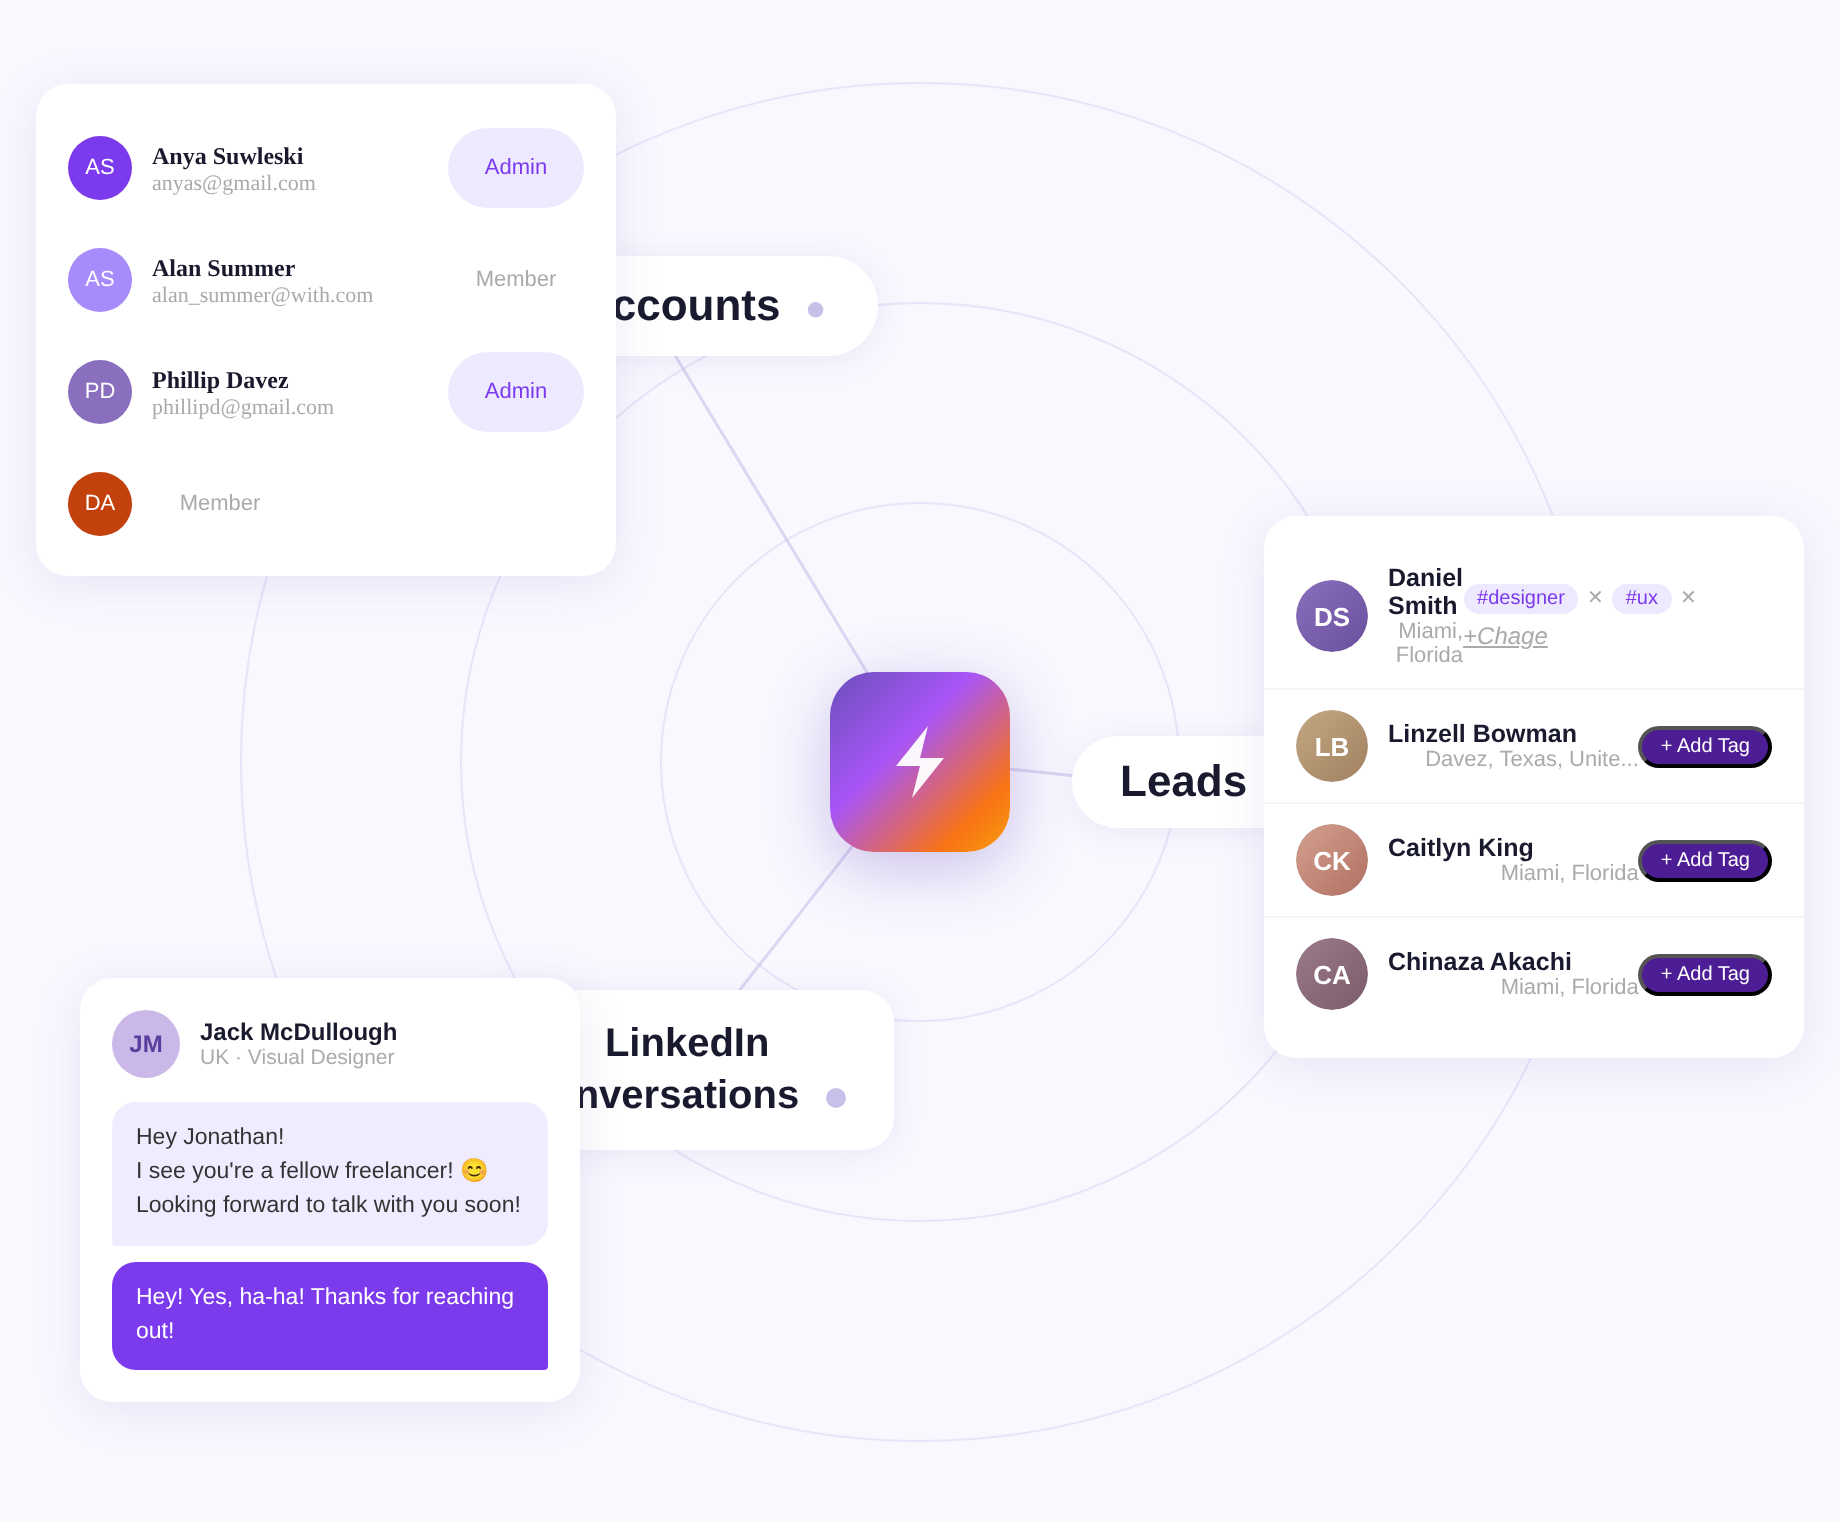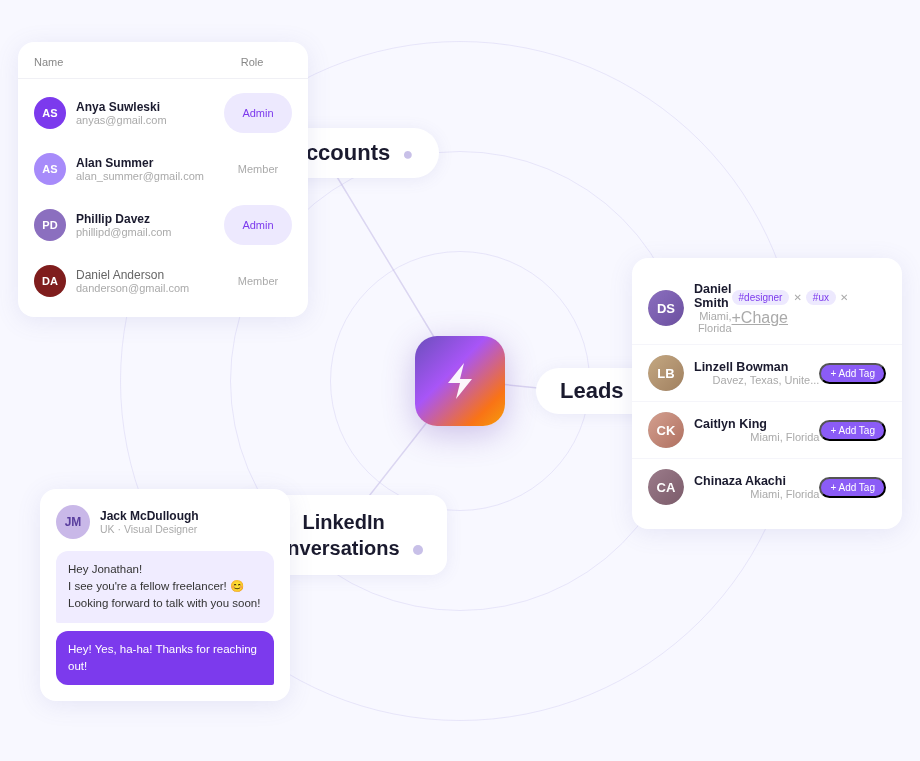--- a/index.html
+++ b/index.html
@@ -95,28 +95,28 @@
       padding: 8px 16px;
     }
     .avatar {
       width: 32px;
       height: 32px;
       border-radius: 50%;
       display: flex;
       align-items: center;
       justify-content: center;
       font-size: 11px;
-      font-weight: 700;
+      font-weight: 400;
       color: white;
       flex-shrink: 0;
       margin-right: 10px;
     }
     .avatar.purple { background: #7C3AED; }
     .avatar.light-purple { background: #A78BFA; }
-    .user-info { flex: 1; }
+    .user-info { flex: 1; font-family: Liberation Serif, serif; }
     .user-name { font-size: 12px; font-weight: 600; color: #1a1a2e; }
     .user-email { font-size: 11px; color: #aaa; }
     .role-badge {
       font-size: 11px;
       padding: 14px 10px;
       border-radius: 20px;
       font-weight: 500;
       width: 68px;
       text-align: center;
     }
@@ -168,35 +168,36 @@
     .tag-area { display: flex; flex-wrap: wrap; gap: 4px; align-items: center; }
     .tag {
       background: #EDE9FE;
       color: #7C3AED;
       font-size: 10px;
       padding: 2px 7px;
       border-radius: 20px;
       font-weight: 500;
     }
     .add-tag-btn {
-      background: #8b5cf6;
+      background: #4c1d95;
       color: white;
       font-size: 10px;
       padding: 3px 9px;
       border-radius: 20px;
       font-weight: 500;
       white-space: nowrap;
       cursor: pointer;
     }
     .change-btn {
       background: none;
       color: #aaa;
-      font-size: 16px;
+      font-size: 12px;
       text-decoration: underline;
       cursor: pointer;
+      font-style: italic;
     }
 
     
     .linkedin-card {
       position: absolute;
       bottom: 60px;
       left: 40px;
       background: white;
       border-radius: 16px;
       box-shadow: 0 4px 24px rgba(100,100,180,0.12);
@@ -320,58 +321,50 @@
   <span>Leads</span>
   <span style="color:#c8c0e8; margin-left:6px; font-size:18px;">●</span>
 </div>
 
 <div class="linkedin-label" style="bottom: 186px; left: 240px;">
   <span>LinkedIn<br>conversations</span>
   <span style="display:inline-block; width:10px; height:10px; border-radius:50%; background:#c8c0e8; margin-left:8px; vertical-align:middle;"></span>
 </div>
 
 <div class="accounts-card">
-  <div class="accounts-header">
-    <span class="col-name">Name</span>
-    <span class="col-role">Role</span>
-  </div>
 
   <div class="account-row">
     <div class="avatar purple">AS</div>
     <div class="user-info">
       <div class="user-name">Anya Suwleski</div>
       <div class="user-email">anyas@gmail.com</div>
     </div>
     <div class="role-badge admin">Admin</div>
   </div>
 
   <div class="account-row">
     <div class="avatar light-purple">AS</div>
     <div class="user-info">
       <div class="user-name">Alan Summer</div>
-      <div class="user-email">alan_summer@gmail.com</div>
+      <div class="user-email">alan_summer@with.com</div>
     </div>
     <div class="role-badge member">Member</div>
   </div>
 
   <div class="account-row">
     <div class="avatar" style="background:#8B6FBF;">PD</div>
     <div class="user-info">
       <div class="user-name">Phillip Davez</div>
       <div class="user-email">phillipd@gmail.com</div>
     </div>
     <div class="role-badge admin">Admin</div>
   </div>
 
   <div class="account-row">
-    <div class="avatar" style="background:#7f1d1d;">DA</div>
-    <div class="user-info">
-      <div class="user-name" style="font-weight:400; color:#666;">Daniel Anderson</div>
-      <div class="user-email">danderson@gmail.com</div>
-    </div>
+    <div class="avatar" style="background:#c2410c;">DA</div>
     <div class="role-badge member">Member</div>
   </div>
 </div>
 
 <div class="leads-card">
 
   <div class="lead-row">
     <div class="lead-avatar">
       <div class="lead-avatar-img" style="background: linear-gradient(135deg, #8B6FBF, #6B4F9F);">DS</div>
     </div>

